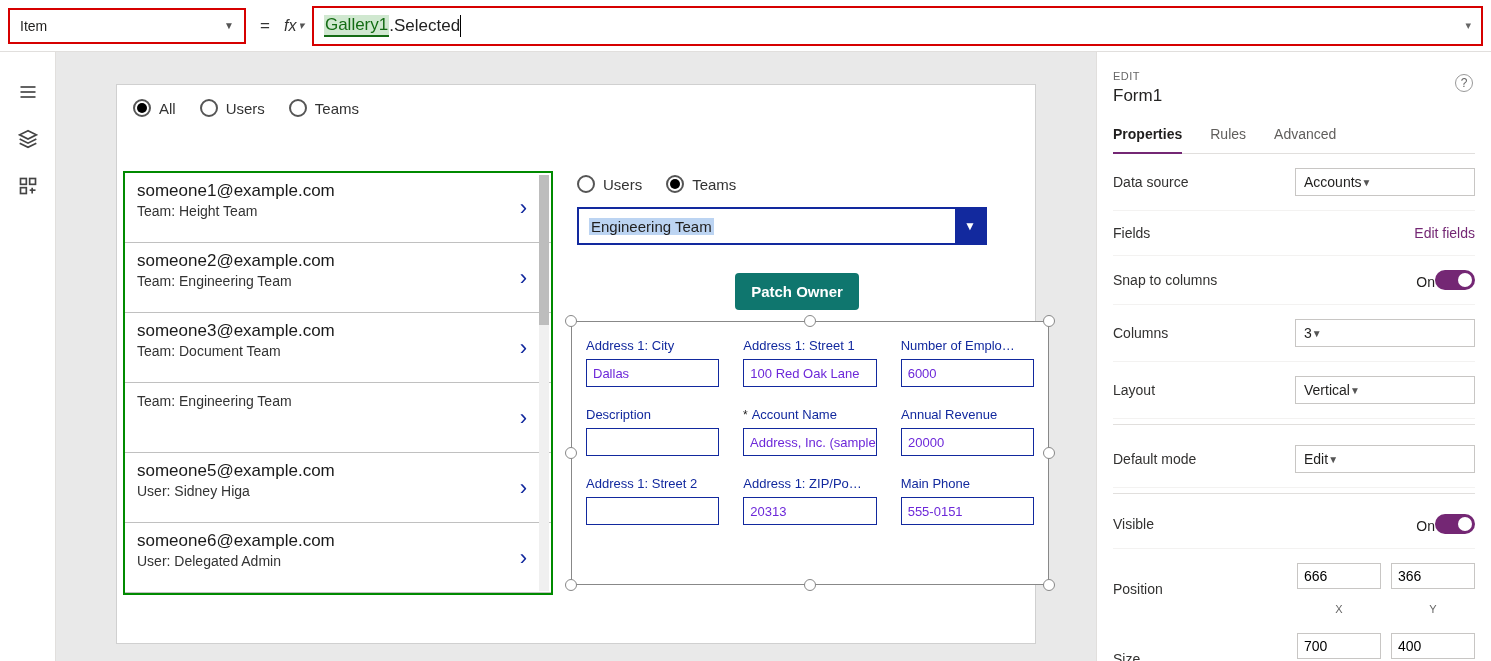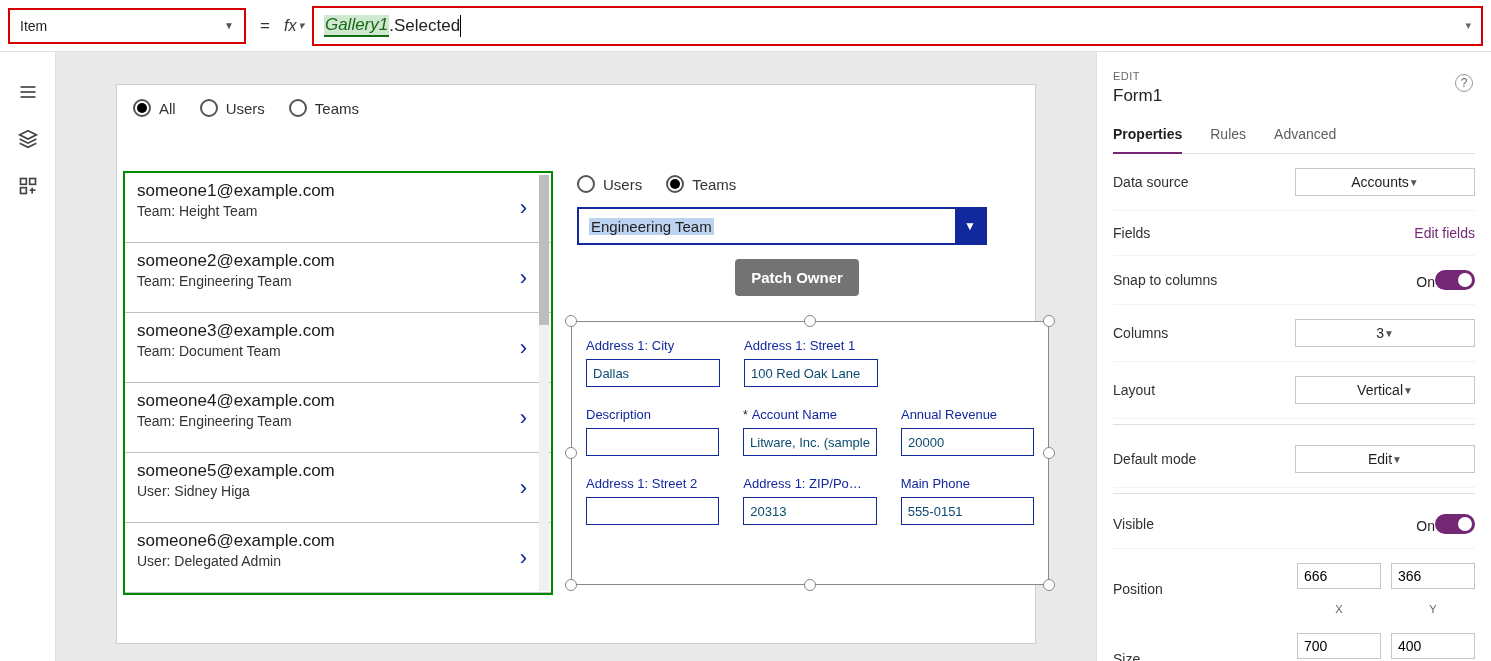--- a/index.html
+++ b/index.html
@@ -5,21 +5,21 @@
   * { box-sizing: border-box; margin:0; padding:0; font-family: "Segoe UI", Arial, sans-serif; }
   body { background:#fff; width:1491px; height:661px; overflow:hidden; font-size:14px; color:#201f1e; }
 
   
   .formula-row { height:52px; display:flex; align-items:center; border-bottom:1px solid #e1dfdd; padding:0 8px; gap:8px; }
   .prop-dropdown { width:238px; height:36px; border:2px solid #d60000; padding:0 10px; display:flex; align-items:center; justify-content:space-between; background:#fff; }
   .eq { font-size:17px; color:#333; padding:0 6px; }
   .fx-block { display:flex; align-items:center; height:36px; gap:2px; color:#333; font-style:italic; font-size:16px; }
   .fx-chev { font-size:11px; color:#555; }
   .formula-input { flex:1; height:40px; border:2px solid #d60000; padding:0 10px; display:flex; align-items:center; font-family:"Consolas",monospace; font-size:17px; position:relative; }
-  .formula-hi { background:#d0e8d0; color:#146c14; border-bottom:2px solid #146c14; padding:0 1px; font-style:italic; }
+  .formula-hi { background:#d0e8d0; color:#146c14; border-bottom:2px solid #146c14; padding:0 1px; }
   .formula-rest { color:#222; }
   .cursor-line { width:1px; height:22px; background:#000; }
   .formula-expand { margin-left:auto; color:#666; font-size:11px; cursor:pointer; }
 
   
   .main { display:flex; height:609px; }
   .left-rail { width:56px; background:#fff; border-right:1px solid #e1dfdd; display:flex; flex-direction:column; align-items:center; gap:24px; padding-top:30px; color:#444; }
   .left-rail svg { width:20px; height:20px; }
   .canvas-wrap { flex:1; background:#e9e9e9; position:relative; overflow:hidden; display:flex; align-items:flex-start; justify-content:center; padding-top:32px; }
   .canvas { width:920px; height:560px; background:#fff; border:1px solid #d0d0d0; position:relative; }
@@ -39,49 +39,49 @@
   .gallery-item .g-title { font-size:17px; color:#1a1a1a; }
   .gallery-item .g-sub { font-size:14px; color:#333; margin-top:2px; }
   .gallery-item .chev { position:absolute; right:24px; top:50%; transform:translateY(-50%); font-size:22px; color:#12299e; }
 
   
   .canvas-right { position:absolute; left:460px; top:90px; width:440px; }
   .canvas-right .radio-row { display:flex; gap:24px; margin-bottom:14px; }
   .combo { width:410px; height:38px; border:2px solid #12299e; display:flex; align-items:center; padding:0 10px; position:relative; font-size:15px; }
   .combo .sel-text { background:#bcd4f2; padding:0 2px; }
   .combo .dd { position:absolute; right:0; top:0; width:30px; height:100%; background:#12299e; color:#fff; display:flex; align-items:center; justify-content:center; font-size:12px; }
-  .patch-btn { display:block; margin:14px auto 0; background:#737373; color:#fff; border:none; padding:10px 16px; font-size:15px; border-radius:4px; font-weight:600; cursor:pointer; }
+  .patch-btn { display:block; margin:28px auto 0; background:#0f766e; color:#fff; border:none; padding:10px 16px; font-size:15px; border-radius:4px; font-weight:600; cursor:pointer; }
 
   
   .form-sel-wrap { position:absolute; left:454px; top:236px; width:478px; height:264px; }
   .form-sel { width:100%; height:100%; border:1px solid #888; background:#fff; padding:16px 14px; }
   .handle { width:12px; height:12px; border:1px solid #888; background:#fff; border-radius:50%; position:absolute; }
   .h-tl{top:-6px;left:-6px}.h-tm{top:-6px;left:50%;margin-left:-6px}.h-tr{top:-6px;right:-6px}
   .h-ml{top:50%;left:-6px;margin-top:-6px}.h-mr{top:50%;right:-6px;margin-top:-6px}
   .h-bl{bottom:-6px;left:-6px}.h-bm{bottom:-6px;left:50%;margin-left:-6px}.h-br{bottom:-6px;right:-6px}
 
   .form-row { display:flex; gap:24px; margin-bottom:20px; }
   .form-cell { width:134px; }
   .form-cell .lbl { font-size:13px; color:#12299e; margin-bottom:6px; display:flex; align-items:center; overflow:hidden; white-space:nowrap; text-overflow:ellipsis; }
   .form-cell .star { color:#222; margin-right:4px; font-size:12px; }
-  .form-cell .val-box { height:28px; border:1.5px solid #12299e; padding:0 6px; display:flex; align-items:center; font-size:13px; color:#0c4a6e; overflow:hidden; white-space:nowrap; }
+  .form-cell .val-box { height:28px; border:1.5px solid #12299e; padding:0 6px; display:flex; align-items:center; font-size:13px; color:#6d28d9; overflow:hidden; white-space:nowrap; }
 
   
   .right-panel { width:395px; border-left:1px solid #e1dfdd; background:#fff; overflow-y:auto; padding:18px 16px 0; position:relative; }
   .rp-edit { font-size:11px; color:#666; letter-spacing:0.5px; }
   .rp-title { font-size:17px; font-weight:400; margin:4px 0 14px; color:#252423; }
   .help-icon { position:absolute; top:22px; right:18px; width:18px; height:18px; border:1px solid #999; border-radius:50%; display:flex; align-items:center; justify-content:center; font-size:12px; color:#666; cursor:pointer; }
   .tabs { display:flex; gap:28px; border-bottom:1px solid #e1dfdd; font-size:14px;margin-top:20px; }
   .tab { padding-bottom:10px; color:#605e5c; cursor:pointer; }
   .tab.active { color:#201f1e; font-weight:600; border-bottom:2px solid #742774; margin-bottom:-1px; }
 
   .prop-row { display:flex; align-items:center; justify-content:space-between; padding:14px 0; border-bottom:1px solid #f3f2f1; font-size:14px; }
   .prop-row.nobord { border-bottom:none; padding-bottom:4px; }
   .prop-label { color:#323130; }
-  .prop-dd { width:180px; height:28px; border:1px solid #c8c6c4; display:flex; align-items:center; justify-content:center; padding:0 8px; font-size:14px; background:#fff; cursor:pointer; }
+  .prop-dd { width:180px; height:28px; border:1px solid #c8c6c4; display:flex; align-items:center; justify-content:flex-start; padding:0 8px; font-size:14px; background:#fff; cursor:pointer; }
   .small-dd-chev { font-size:10px; color:#555; }
   .link { color:#742774; font-size:14px; cursor:pointer; }
 
   .toggle-wrap { display:flex; align-items:flex-end; }
   .toggle { width:40px; height:20px; border-radius:10px; background:#742774; position:relative; cursor:pointer; }
   .toggle .knob { width:14px; height:14px; border-radius:50%; background:#fff; position:absolute; top:3px; right:3px; }
 
   .num-input { width:84px; height:26px; border:1px solid #c8c6c4; padding:0 6px; font-size:14px; }
   .dual { display:flex; gap:10px; }
   .dual-col { display:flex; flex-direction:column; align-items:center; gap:14px; }
@@ -168,21 +168,20 @@
               <div class="g-title">someone2@example.com</div>
     <div class="g-sub">Team: Engineering Team</div>
     <div class="chev">›</div>
             </div>
             <div class="gallery-item">
               <div class="g-title">someone3@example.com</div>
     <div class="g-sub">Team: Document Team</div>
     <div class="chev">›</div>
             </div>
             <div class="gallery-item">
-              <div class="g-title">someone4@example.com</div>
     <div class="g-sub">Team: Engineering Team</div>
     <div class="chev">›</div>
             </div>
             <div class="gallery-item">
               <div class="g-title">someone5@example.com</div>
     <div class="g-sub">User: Sidney Higa</div>
     <div class="chev">›</div>
             </div>
             <div class="gallery-item">
               <div class="g-title">someone6@example.com</div>
@@ -228,29 +227,33 @@
           <div id="form-rows">
               <div class="form-row">
                 <div class="form-cell">
                   <div class="lbl">Address 1: City</div>
       <div class="val-box">Dallas</div>
                 </div>
                 <div class="form-cell">
                   <div class="lbl">Address 1: Street 1</div>
       <div class="val-box">100 Red Oak Lane</div>
                 </div>
+                <div class="form-cell">
+                  <div class="lbl">Number of Emplo…</div>
+      <div class="val-box">6000</div>
+                </div>
               </div>
               <div class="form-row">
                 <div class="form-cell">
                   <div class="lbl">Description</div>
       <div class="val-box"></div>
                 </div>
                 <div class="form-cell">
                   <div class="lbl"><span class="star">*</span>Account Name</div>
-      <div class="val-box">Litware, Inc. (sample</div>
+      <div class="val-box">Address, Inc. (sample</div>
                 </div>
                 <div class="form-cell">
                   <div class="lbl">Annual Revenue</div>
       <div class="val-box">20000</div>
                 </div>
               </div>
               <div class="form-row">
                 <div class="form-cell">
                   <div class="lbl">Address 1: Street 2</div>
       <div class="val-box"></div>

